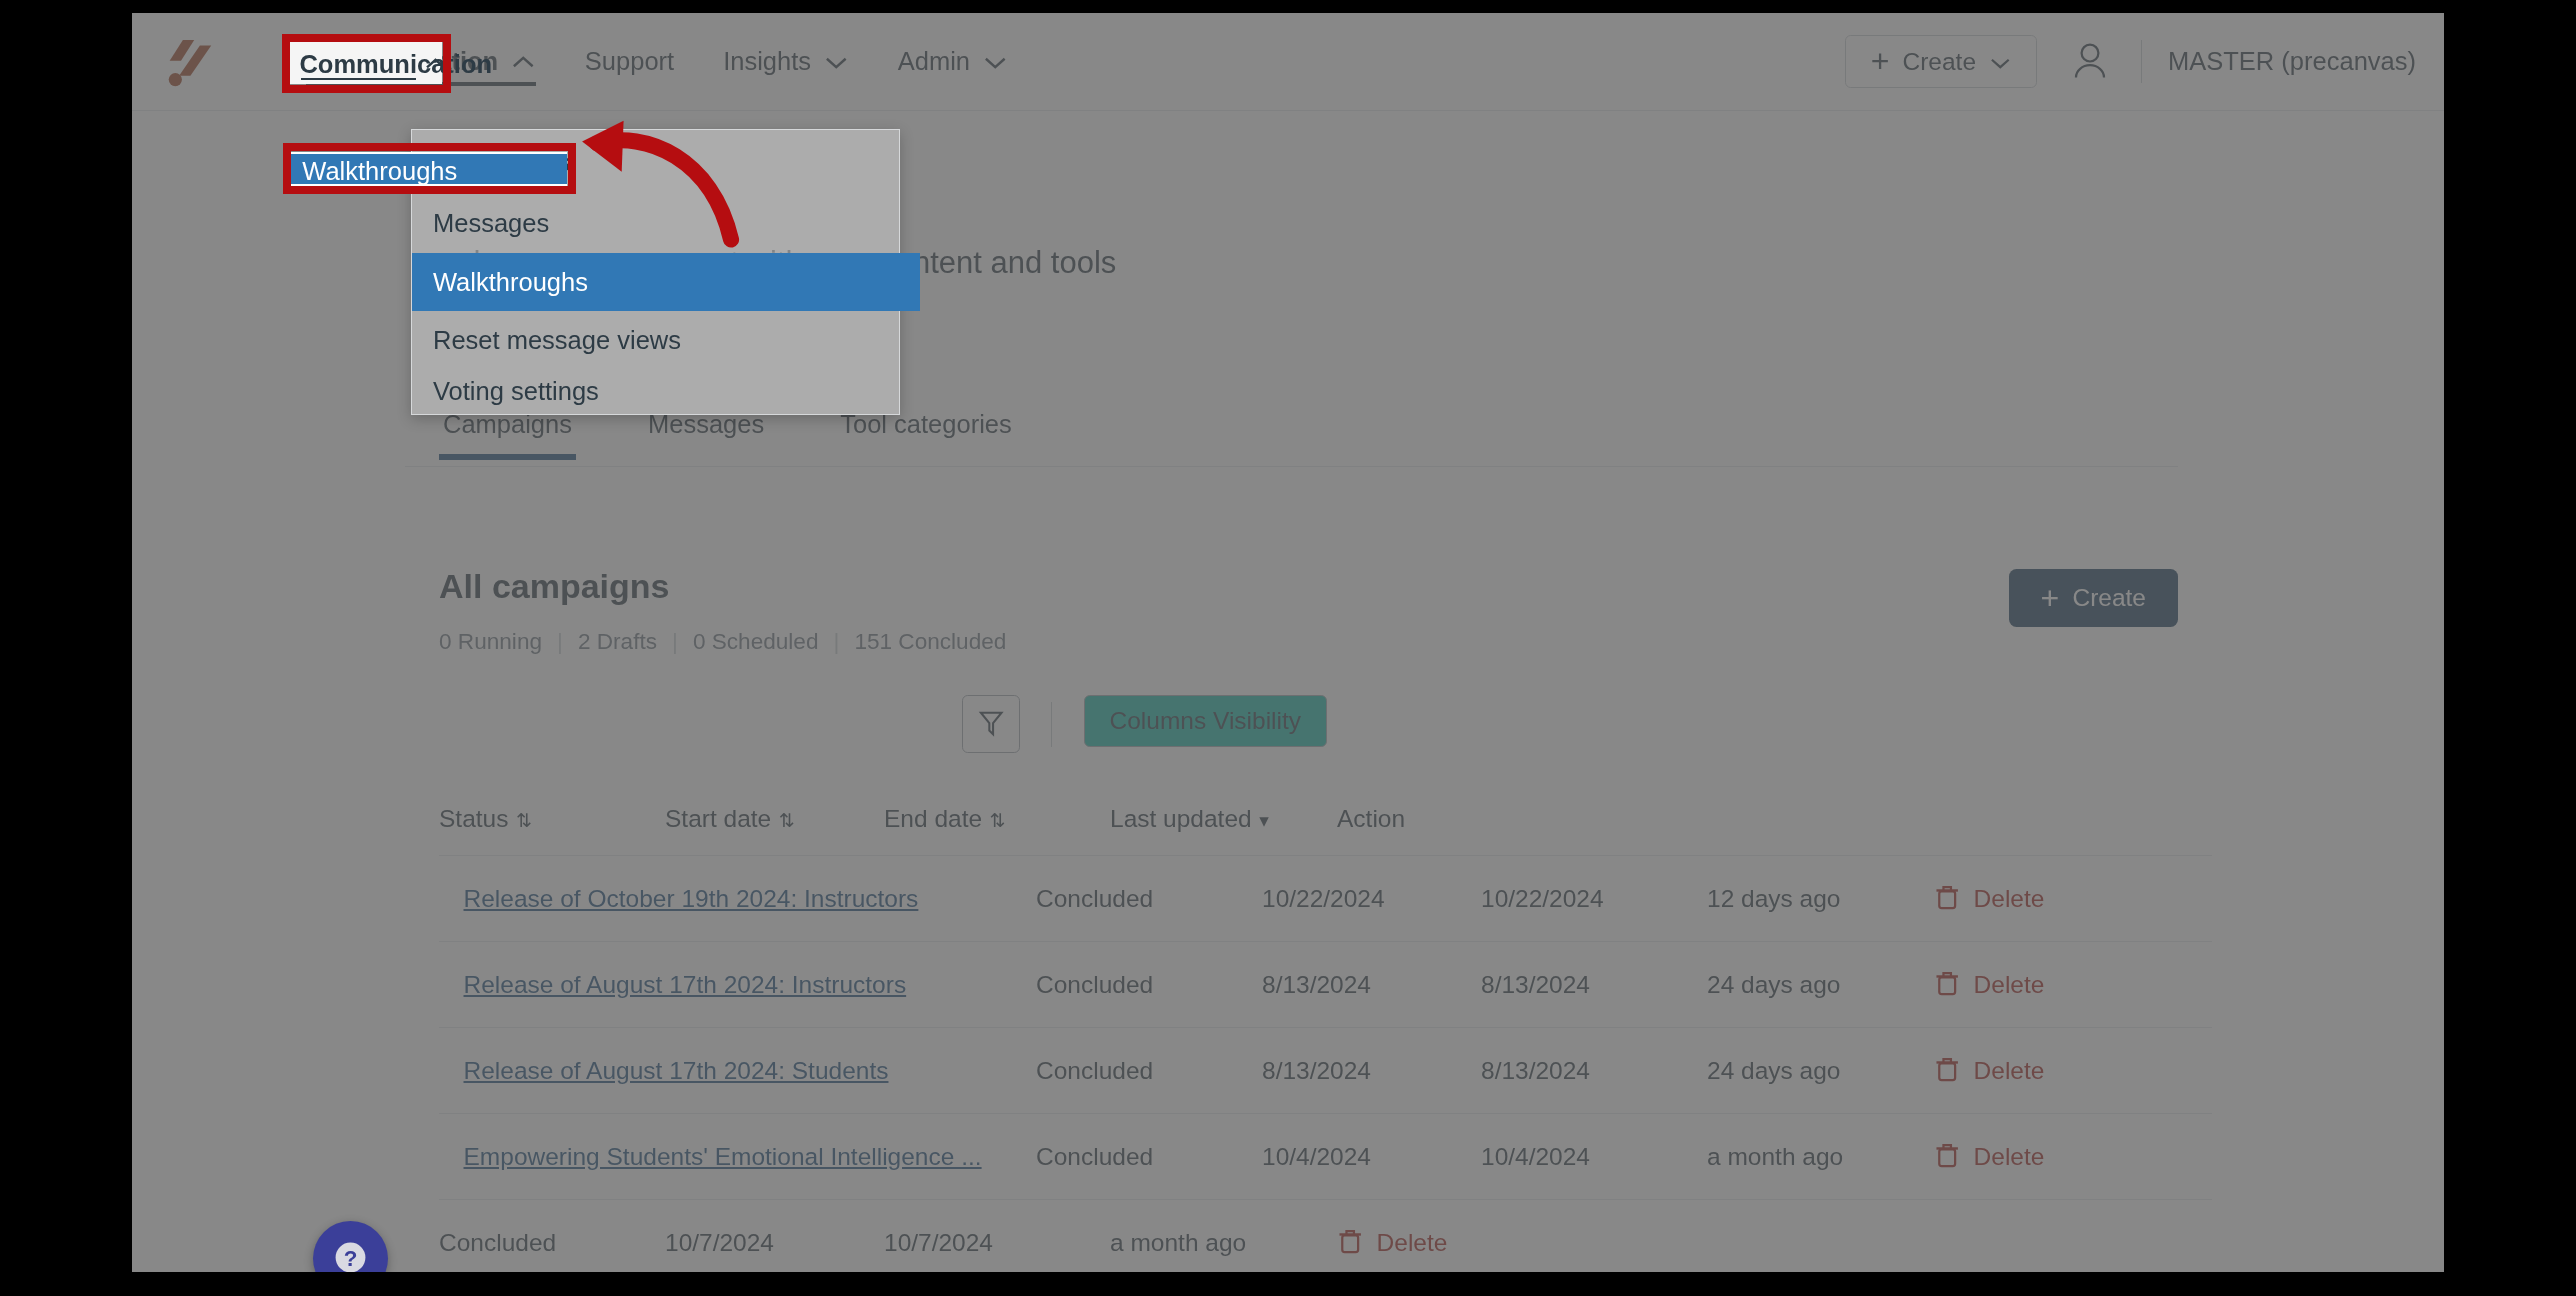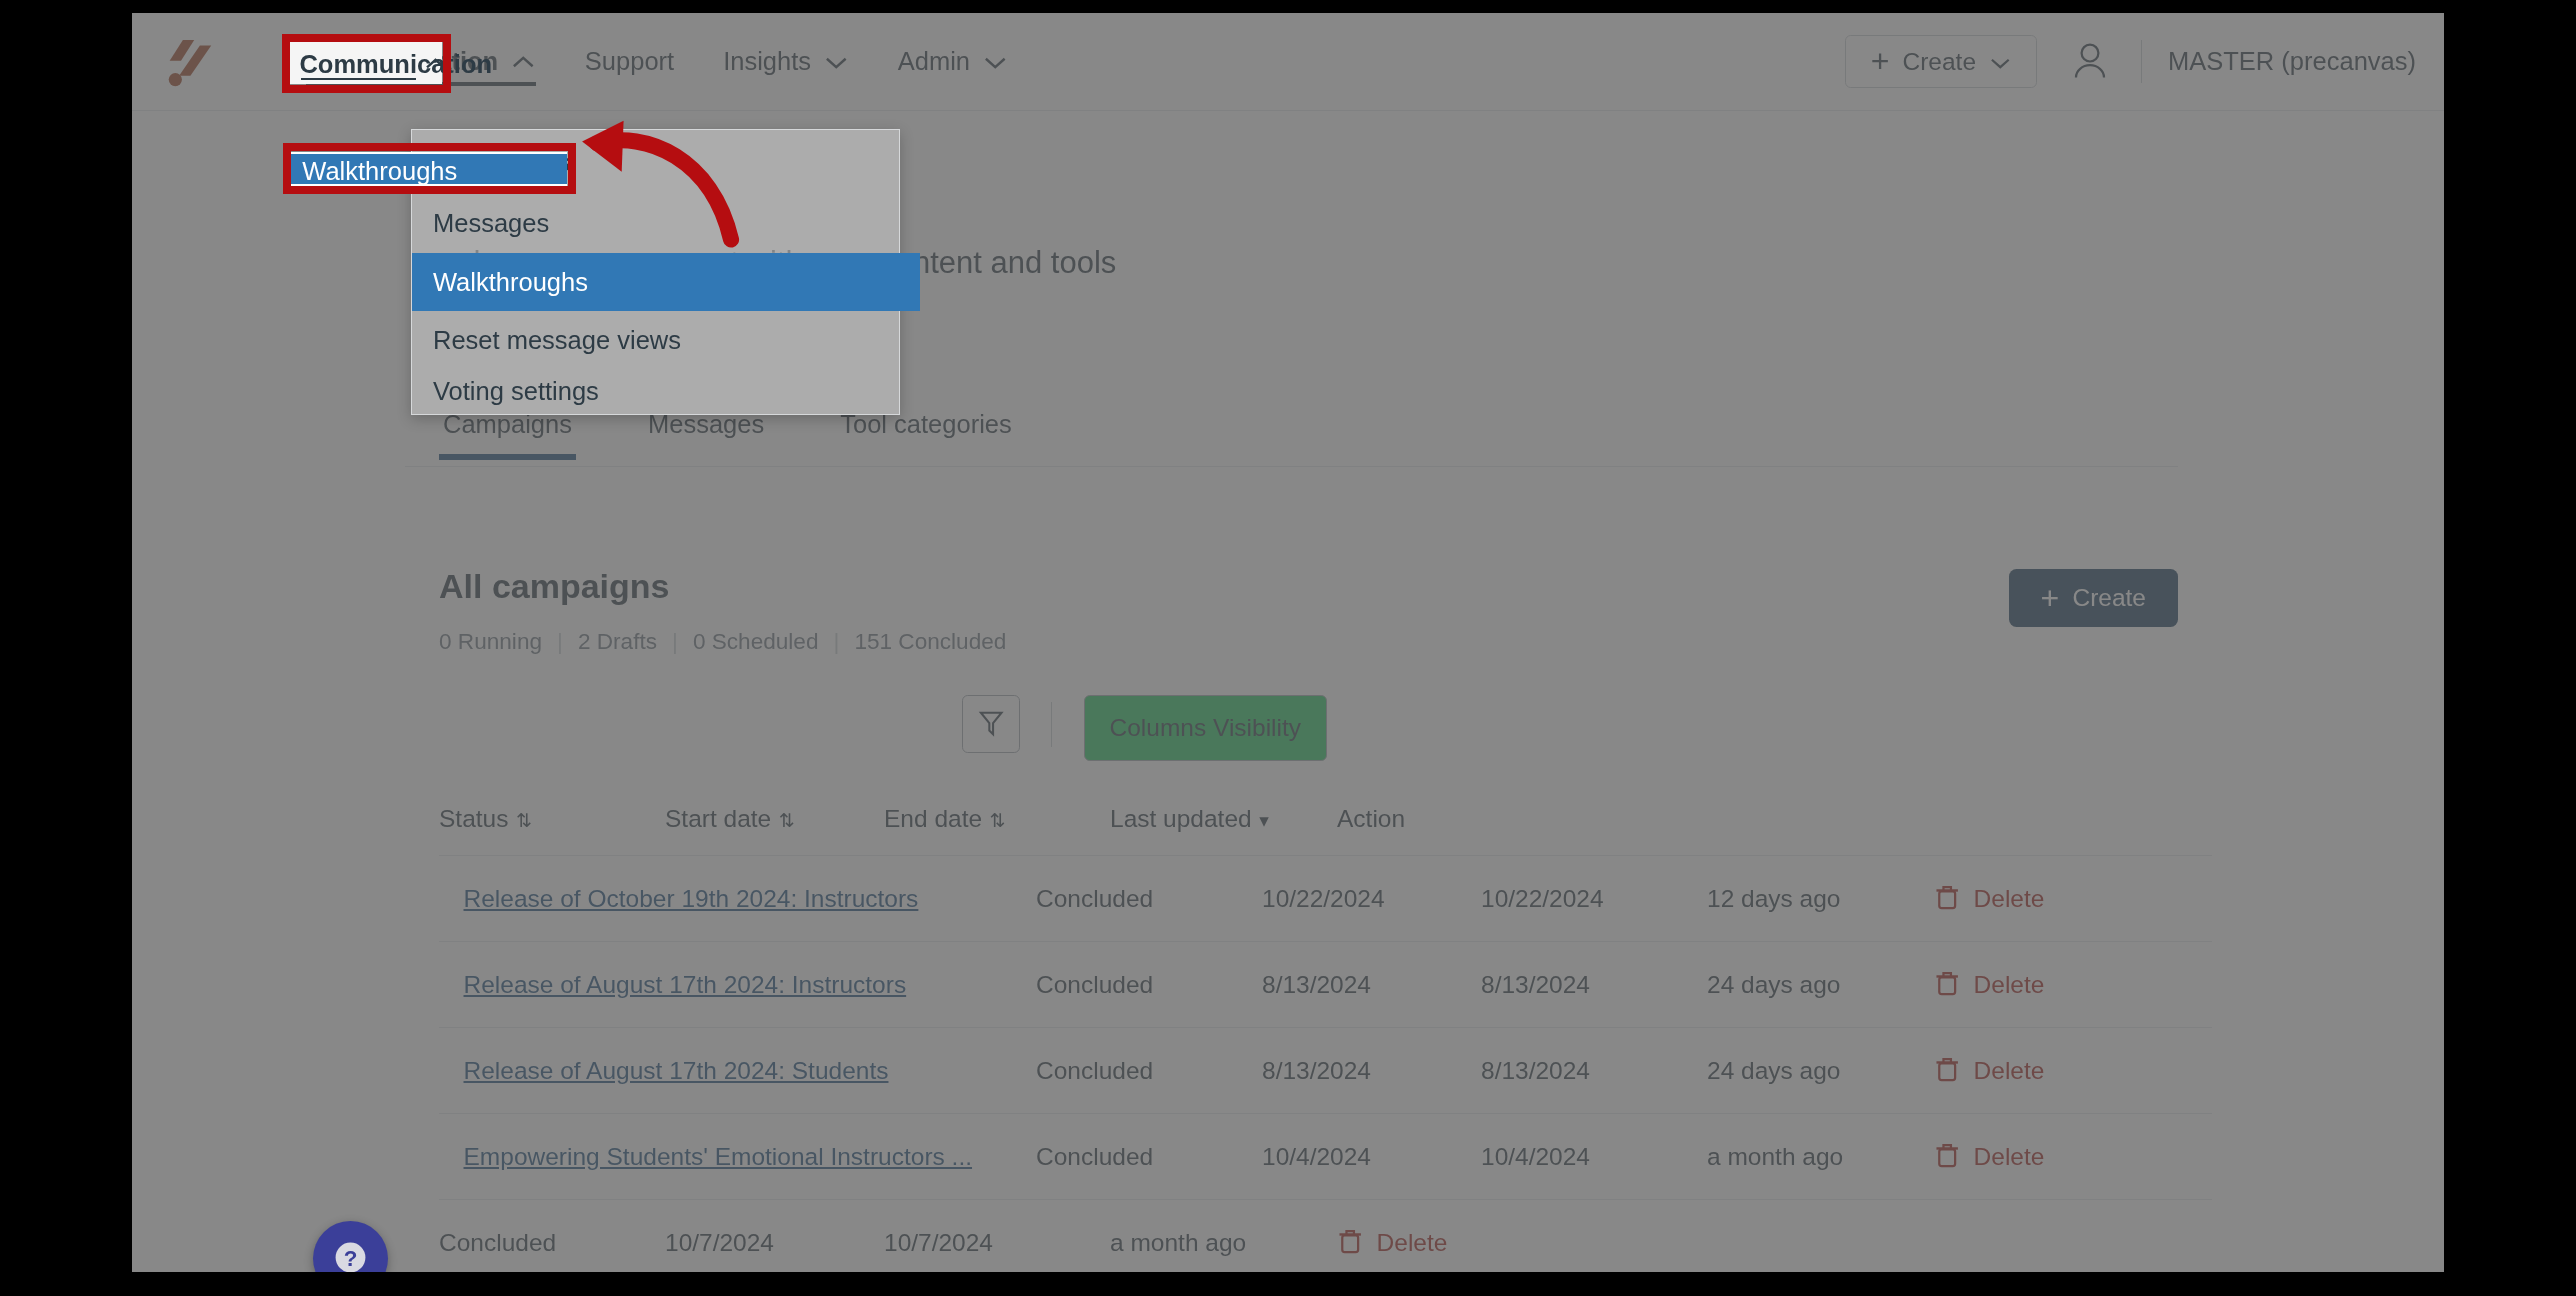--- a/index.html
+++ b/index.html
@@ -135,24 +135,24 @@
   #filter-btn{
     position:absolute;left:830px;top:585px;
     width:58px;height:58px;border:0.9px solid #9fa6ad;border-radius:5.7px;
     display:flex;align-items:center;justify-content:center;
     background:#fff;cursor:pointer;box-sizing:border-box;
   }
   #toolbar-sep{
     position:absolute;left:919px;top:592px;width:0.9px;height:45px;background:#c7cdd1;
   }
   #columns-btn{
-    position:absolute;left:952px;top:585px;height:66px;
+    position:absolute;left:952px;top:585px;height:52px;
     border:0.9px solid #9fa6ad;border-radius:5.7px;
     display:flex;align-items:center;padding:0 24.5px;
-    font-size:24.5px;color:#2d3b45;background:#22c55e;cursor:pointer;
+    font-size:24.5px;color:#2d3b45;background:#14b8a6;cursor:pointer;
     box-sizing:border-box;white-space:nowrap;
   }
 
   
   #table{
     position:absolute;left:307px;top:672px;width:1773px;
   }
   .trow{
     display:flex;align-items:center;
     border-bottom:0.9px solid #e3e5e8;
@@ -409,21 +409,21 @@
                 <span><svg width="26.4" height="28" viewBox="0 0 28 30">
                     <rect x="5.5" y="9" width="17" height="18" rx="2.5" fill="none" stroke="#a0221c" stroke-width="2.4"></rect>
                     <line x1="2.5" y1="8" x2="25.5" y2="8" stroke="#a0221c" stroke-width="2.6"></line>
                     <path d="M10 8 V4.5 h8 V8" fill="none" stroke="#a0221c" stroke-width="2.4"></path>
                   </svg></span>
                 <span class="delete-label">Delete</span>
               </span>
             </div>
           </div>
           <div class="trow tbody-row">
-            <div class="cell c-title"><span class="title-link">Empowering Students' Emotional Instructors ...</span></div>
+            <div class="cell c-title"><span class="title-link">Empowering Students' Emotional Intelligence ...</span></div>
             <div class="cell c-status"><span class="cellval">Concluded</span></div>
             <div class="cell c-start"><span class="cellval">10/4/2024</span></div>
             <div class="cell c-end"><span class="cellval">10/4/2024</span></div>
             <div class="cell c-updated"><span class="cellval">a month ago</span></div>
             <div class="cell c-action">
               <span class="delete-cell">
                 <span><svg width="26.4" height="28" viewBox="0 0 28 30">
                     <rect x="5.5" y="9" width="17" height="18" rx="2.5" fill="none" stroke="#a0221c" stroke-width="2.4"></rect>
                     <line x1="2.5" y1="8" x2="25.5" y2="8" stroke="#a0221c" stroke-width="2.6"></line>
                     <path d="M10 8 V4.5 h8 V8" fill="none" stroke="#a0221c" stroke-width="2.4"></path>

